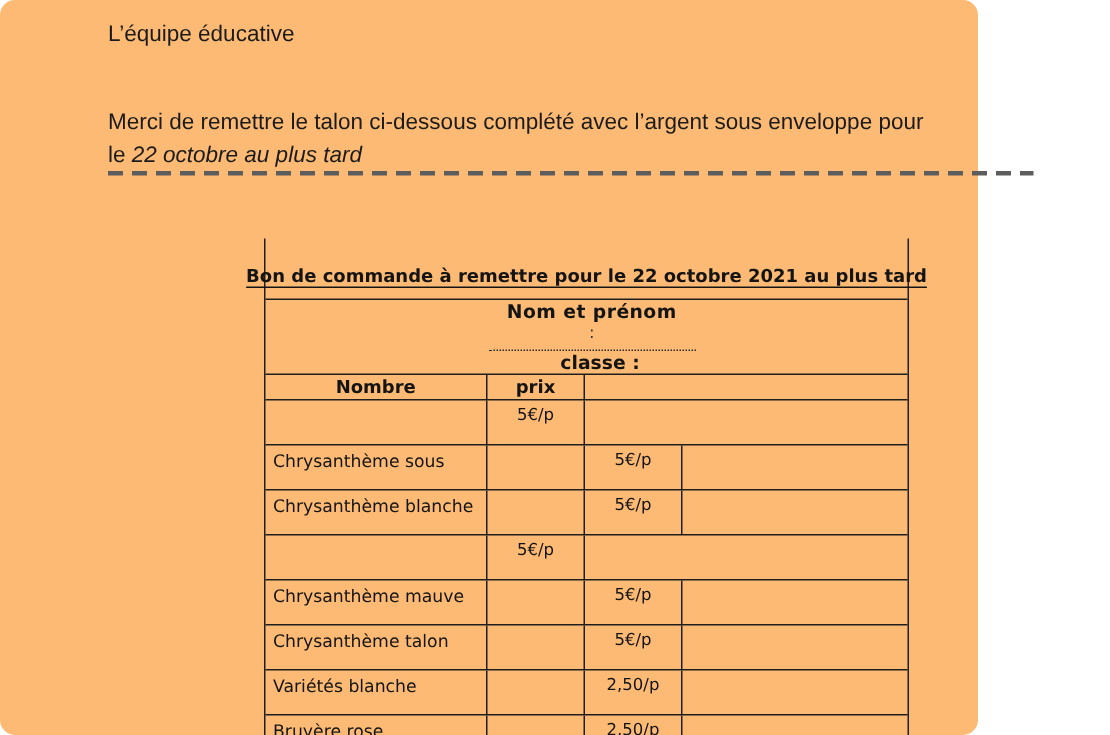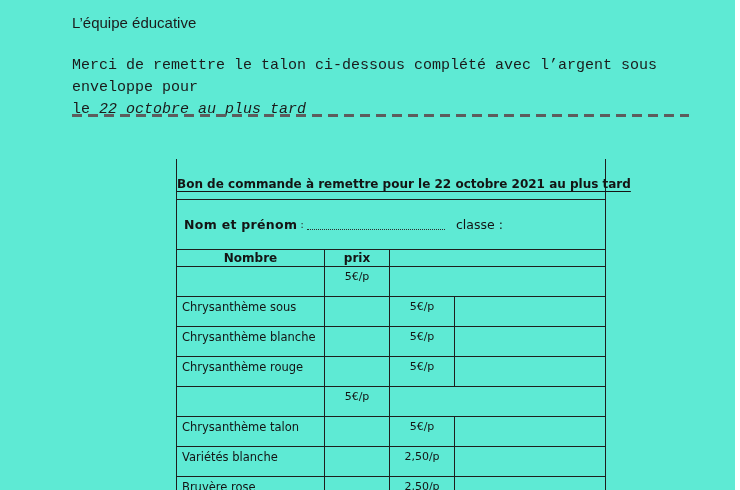--- a/index.html
+++ b/index.html
@@ -3,69 +3,70 @@
 <meta charset="utf-8">
 <style>
   * { margin: 0; padding: 0; box-sizing: border-box; }
   html, body {
     width: 740px; height: 490px;
     background: #ffffff;
     overflow: hidden;
     font-family: "Liberation Sans", sans-serif;
     color: #1b1b1b;
   }
-  .page { position: relative; width: 735px; height: 490px; background: #5eead4; }
+  .page { position: relative; width: 652px; height: 490px; background: #fdba74; border-radius: 10px; }
 
   
   .intro { position: absolute; left: 72px; top: 13px; width: 620px; }
   .salutation { font-size: 15px; line-height: 19px; }
-  .paragraph { margin-top: 23px; font-size: 15px; line-height: 22px; font-family: Liberation Mono, monospace; }
+  .paragraph { margin-top: 39px; font-size: 15px; line-height: 22px; }
   .paragraph .it { font-style: italic; }
 
   
   .dashes {
     position: absolute; left: 72px; top: 114px;
     width: 617px; height: 3px;
     background: repeating-linear-gradient(90deg, #5d5d5d 0 10px, transparent 10px 16px);
   }
 
   
   .form {
     position: absolute; left: 176px; top: 159px; width: 430px;
     border-left: 1.6px solid #1e1e1e;
     border-right: 1.6px solid #1e1e1e;
     font-family: "DejaVu Sans", sans-serif;
     color: #141414;
   }
   .title-row {
     height: 41px;
     border-bottom: 1.6px solid #1e1e1e;
-    display: flex; justify-content: flex-start; align-items: flex-end;
+    display: flex; justify-content: center; align-items: flex-end;
     padding-bottom: 8px;
   }
   .title-row .title {
     font-size: 12px; font-weight: 600; white-space: nowrap;
     text-decoration: underline;
     text-underline-offset: 3px;
     text-decoration-thickness: 1.3px;
   }
   .name-row {
     height: 50px;
     border-bottom: 1.6px solid #1e1e1e;
     display: flex; align-items: center;
     padding-left: 7px;
     font-size: 12.5px;
+    flex-direction: column;
   }
   .name-row .lbl { font-weight: 700; letter-spacing: 0.3px; }
   .name-row .colon { margin: 0 3px 0 3px; font-size: 11px; color: #333; }
   .dotted {
     display: inline-block; width: 138px; height: 11px;
     border-bottom: 1.6px dotted #2c2c2c;
   }
-  .name-row .classe { font-weight: 400; margin-left: 11px; }
+  .name-row .classe { font-weight: 700; margin-left: 11px; }
 
   .grid-row {
     display: grid;
     grid-template-columns: 148px 65px 65px 1fr;
     border-bottom: 1.6px solid #1e1e1e;
   }
   .grid-row > div { overflow: hidden; }
   .c1, .c2, .c3 { border-right: 1.6px solid #1e1e1e; }
   .hdr { height: 17px; }
   .hdr > div {
@@ -123,27 +124,27 @@
     </div>
 
     <div class="grid-row row">
       <div class="c1">Chrysanthème blanche</div>
       <div class="c2"></div>
       <div class="c3">5€/p</div>
       <div class="c4"></div>
     </div>
 
     <div class="grid-row row">
-      <div class="c1">Chrysanthème rouge</div>
       <div class="c2"></div>
       <div class="c3">5€/p</div>
       <div class="c4"></div>
     </div>
 
     <div class="grid-row row">
+      <div class="c1">Chrysanthème mauve</div>
       <div class="c2"></div>
       <div class="c3">5€/p</div>
       <div class="c4"></div>
     </div>
 
     <div class="grid-row row">
       <div class="c1">Chrysanthème talon</div>
       <div class="c2"></div>
       <div class="c3">5€/p</div>
       <div class="c4"></div>

